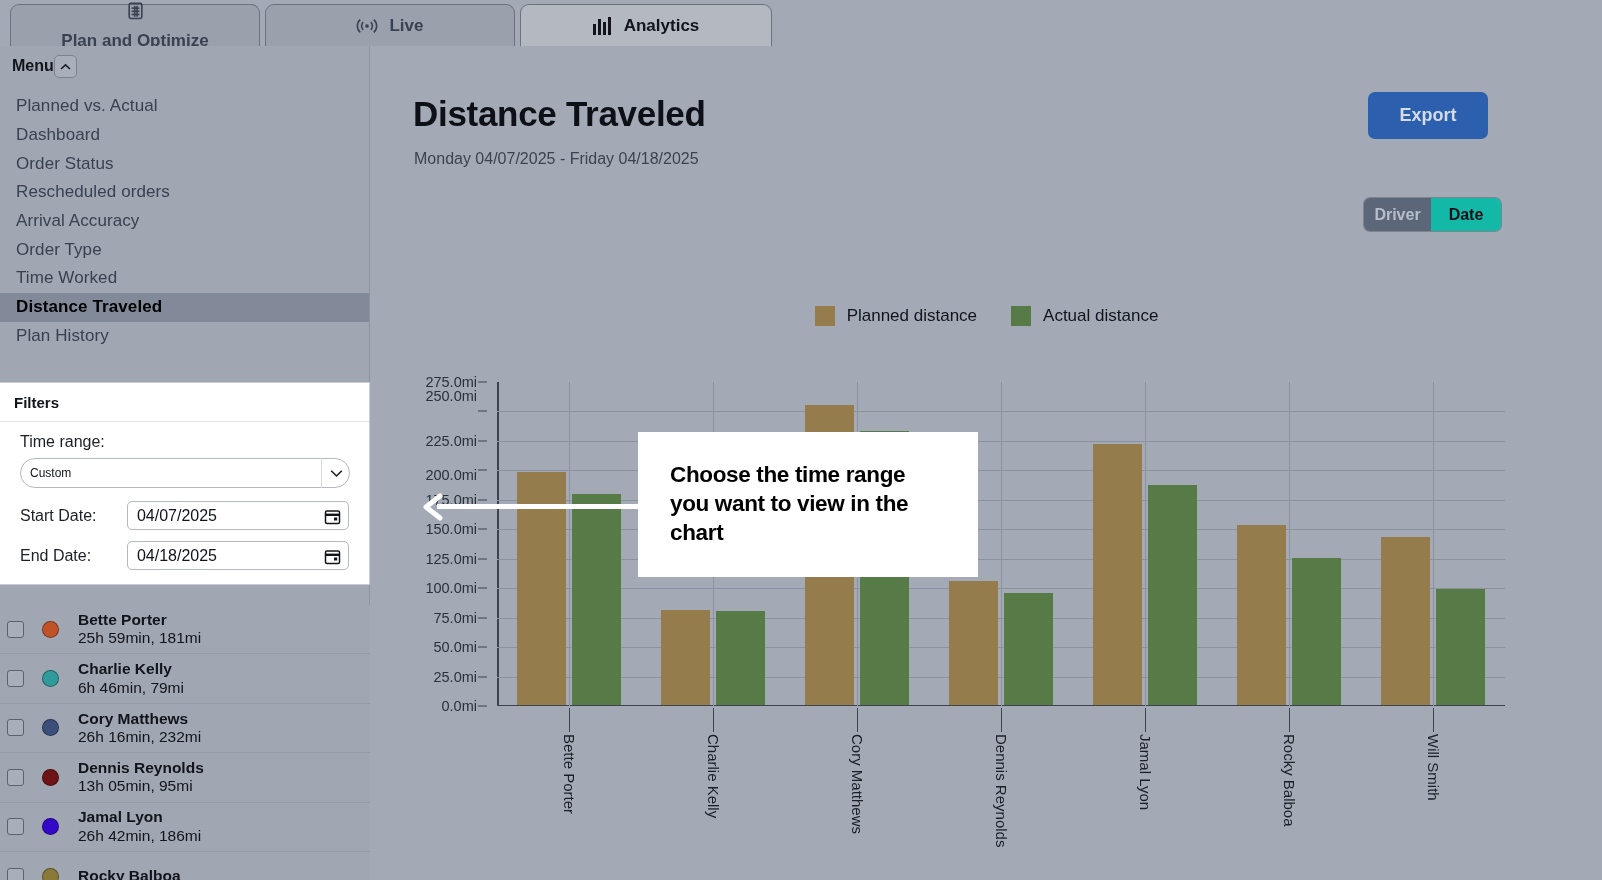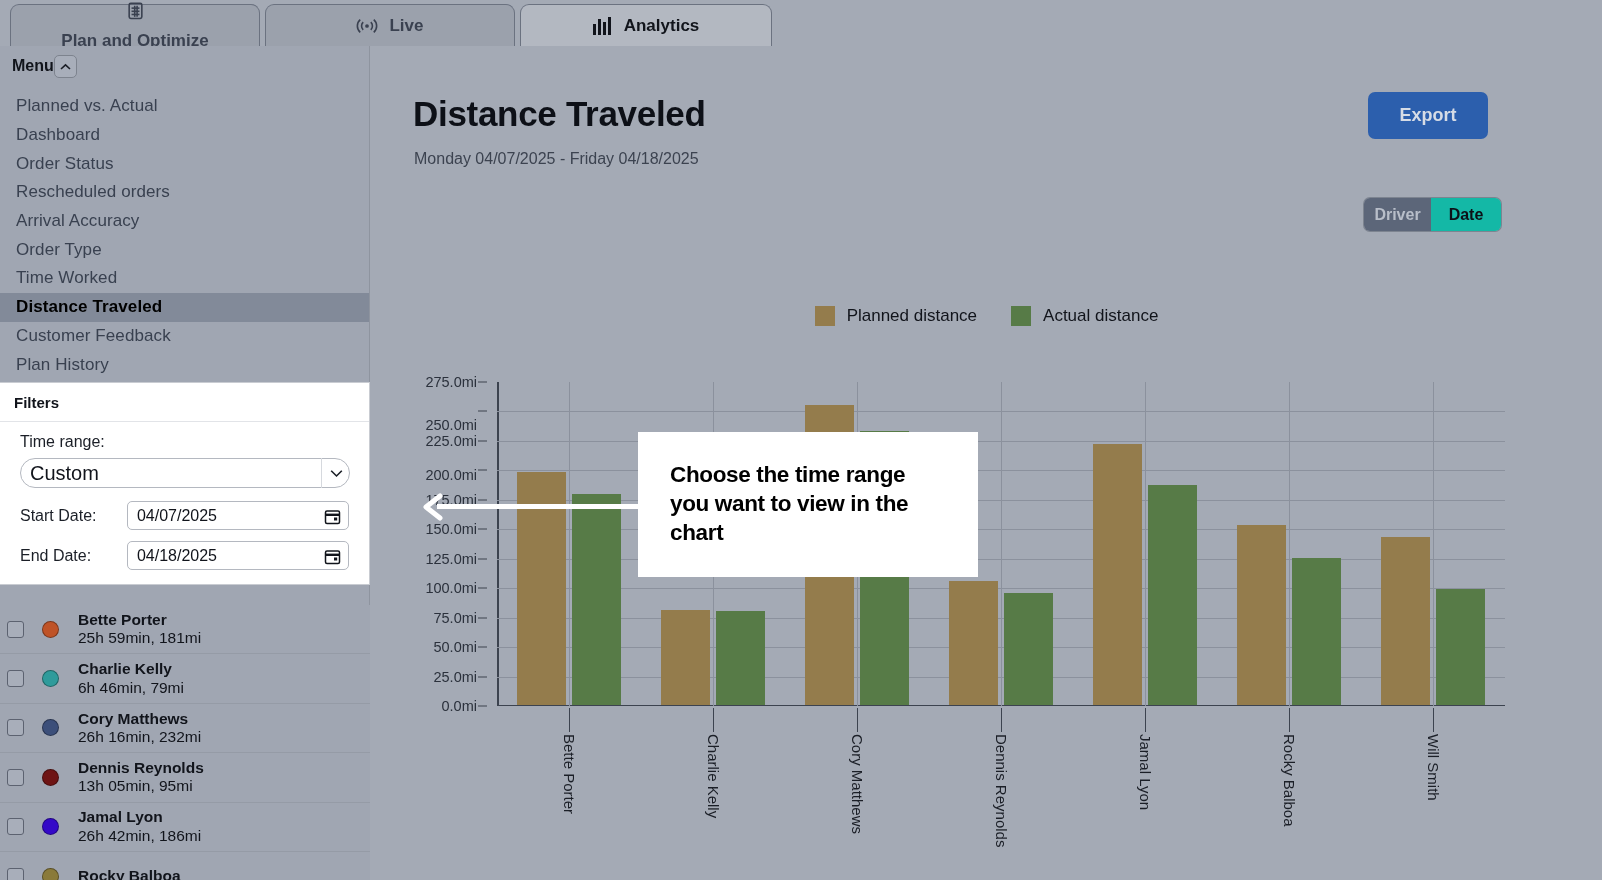--- a/index.html
+++ b/index.html
@@ -56,21 +56,21 @@
   }
   .filters-head {
     padding: 11px 0 10px 14px; font-size: 15px; font-weight: bold; color: #11141b;
     border-bottom: 1px solid #e2e4e8;
   }
   .filters-body { padding: 11px 20px 14px 20px; }
   .f-label { font-size: 16px; color: #1b1f27; margin-bottom: 7px; }
   .select-wrap { position: relative; width: 330px; height: 30px; margin-bottom: 13px; }
   .select-box {
     width: 330px; height: 30px; border: 1px solid #b4b8c0; border-radius: 15px;
-    background: #fff; font-size: 20px; color: #11141b;
+    background: #fff; font-size: 12px; color: #11141b;
     display: flex; align-items: center; padding-left: 9px; cursor: pointer;
   }
   .select-arrow {
     position: absolute; right: 0; top: 0; width: 29px; height: 30px;
     border-left: 1px solid #d6d9de;
     display: flex; align-items: center; justify-content: center; cursor: pointer;
   }
   .date-row { display: flex; align-items: center; margin-bottom: 11px; }
   .date-row:last-child { margin-bottom: 0; }
   .d-label { width: 118px; font-size: 16px; color: #1b1f27; }
@@ -236,23 +236,20 @@
           <span>Arrival Accuracy</span>
         </div>
         <div class="menu-item">
           <span>Order Type</span>
         </div>
         <div class="menu-item">
           <span>Time Worked</span>
         </div>
         <div class="menu-item active">
           <span>Distance Traveled</span>
-        </div>
-        <div class="menu-item">
-          <span>Customer Feedback</span>
         </div>
         <div class="menu-item">
           <span>Plan History</span>
         </div>
       </div>
   </div>
 
   <div class="main">
     <div class="page-title">Distance Traveled</div>
     <div class="page-sub">Monday 04/07/2025 - Friday 04/18/2025</div>
@@ -289,21 +286,21 @@
           <div class="ytick" style="top: 176.727px;">125.0mi</div>
           <div class="ytickmark" style="top: 176.727px;"></div>
           <div class="ytick" style="top: 147.273px;">150.0mi</div>
           <div class="ytickmark" style="top: 147.273px;"></div>
           <div class="ytick" style="top: 117.818px;">175.0mi</div>
           <div class="ytickmark" style="top: 117.818px;"></div>
           <div class="ytick" style="top: 93px;">200.0mi</div>
           <div class="ytickmark" style="top: 88.3636px;"></div>
           <div class="ytick" style="top: 58.9091px;">225.0mi</div>
           <div class="ytickmark" style="top: 58.9091px;"></div>
-          <div class="ytick" style="top: 43px;">250.0mi</div>
+          <div class="ytick" style="top: 14px;">250.0mi</div>
           <div class="ytickmark" style="top: 29.4545px;"></div>
           <div class="ytick" style="top: 0px;">275.0mi</div>
           <div class="ytickmark" style="top: 0px;"></div>
         </div>
       <div class="plot" id="plot">
         <div class="axis-v"></div>
         <div class="axis-h"></div>
       <div class="gl-h" style="top: 294.545px;"></div>
           <div class="gl-h" style="top: 265.091px;"></div>
           <div class="gl-h" style="top: 235.636px;"></div>

